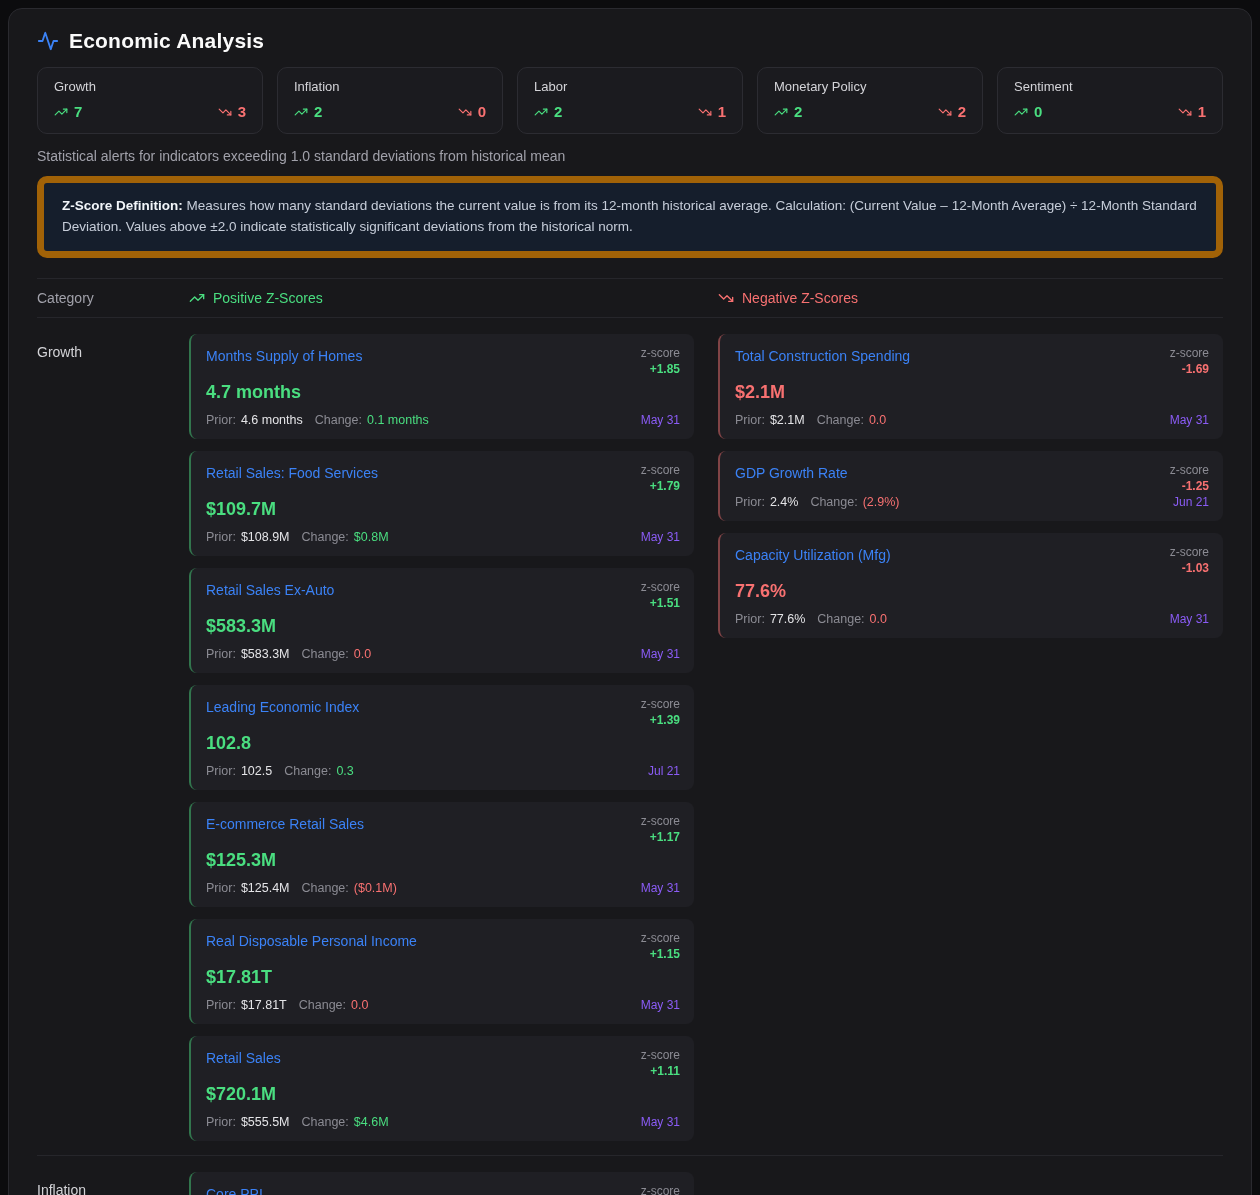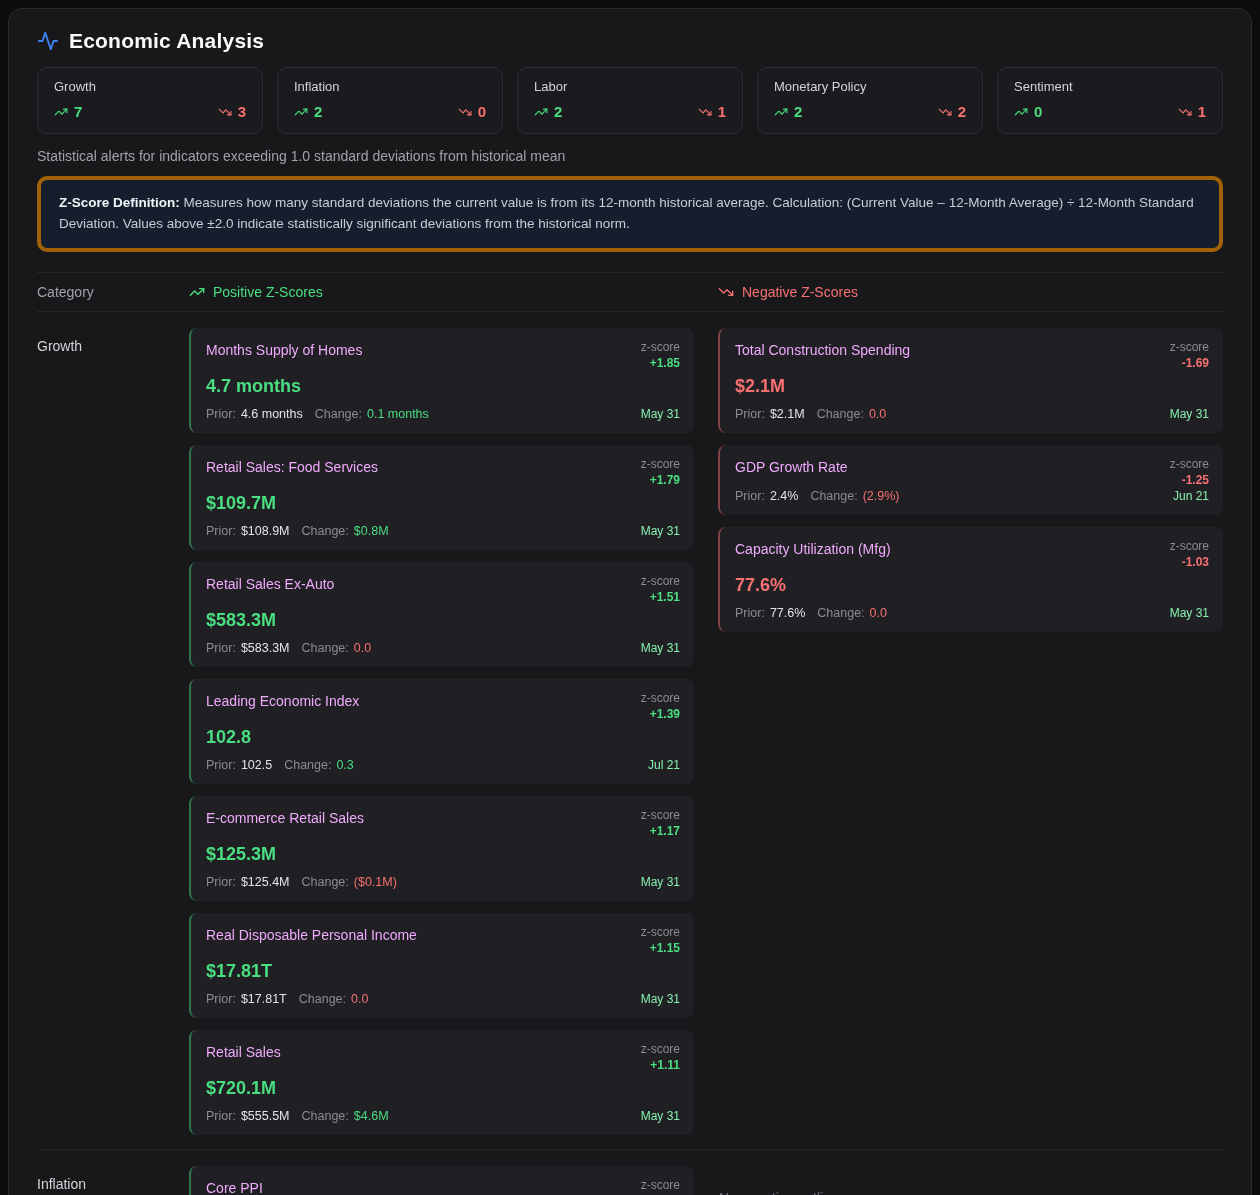--- a/index.html
+++ b/index.html
@@ -28,21 +28,21 @@
   .scard { background: #1b1b1f; border: 1px solid #2c2c32; border-radius: 10px; padding: 11px 16px 13px; }
   .scard-label { font-size: 13px; color: #d4d4d8; margin-bottom: 9px; }
   .scard-stats { display: flex; justify-content: space-between; align-items: center; }
   .stat { display: flex; align-items: center; gap: 6px; font-size: 15px; font-weight: 700; }
 
   .subtitle { font-size: 14px; color: #a1a1aa; margin-bottom: 12px; }
 
   
   .defbox {
     background: #151e2c;
-    border: 4px solid #a16207;
+    border: 7px solid #a16207;
     border-radius: 10px;
     padding: 13px 18px;
     font-size: 13.5px;
     line-height: 1.55;
     color: #c6cdd9;
     margin-bottom: 20px;
   }
   .defbox strong { color: #f1f5f9; font-weight: 700; }
 
   
@@ -67,29 +67,29 @@
   
   .card {
     background: #1f1f24;
     border-radius: 8px;
     padding: 12px 14px 12px 15px;
     border-left: 2px solid transparent;
   }
   .card.pos { border-left-color: rgba(74, 222, 128, .45); }
   .card.neg { border-left-color: rgba(248, 113, 113, .45); }
   .card-top { display: flex; justify-content: space-between; align-items: flex-start; }
-  .card-title { font-size: 14px; color: #f0abfc; font-weight: 500; padding-top: 2px; }
+  .card-title { font-size: 14px; color: #3b82f6; font-weight: 500; padding-top: 2px; }
   .zs { text-align: right; }
   .zs-label { font-size: 12px; color: #8b8b93; line-height: 14px; }
   .zs-val { font-size: 12px; font-weight: 700; line-height: 17px; margin-top: 1px; }
   .card-value { font-size: 18px; font-weight: 700; margin: 4px 0 10px; }
   .card-meta { display: flex; align-items: baseline; font-size: 12.5px; color: #8b8b93; }
   .m-val { color: #e4e4e7; font-weight: 500; margin-left: 5px; }
   .m-change-label { margin-left: 12px; }
-  .m-date { margin-left: auto; font-size: 12px; color: #86efac; }
+  .m-date { margin-left: auto; font-size: 12px; color: #8b5cf6; }
   .t-green { color: #4ade80; }
   .t-red { color: #f87171; }
   .no-neg { font-style: italic; color: #71717a; font-size: 14px; padding-top: 24px; }
 </style>
 </head>
 <body>
 
 <div class="app">
 
   <div class="header">

